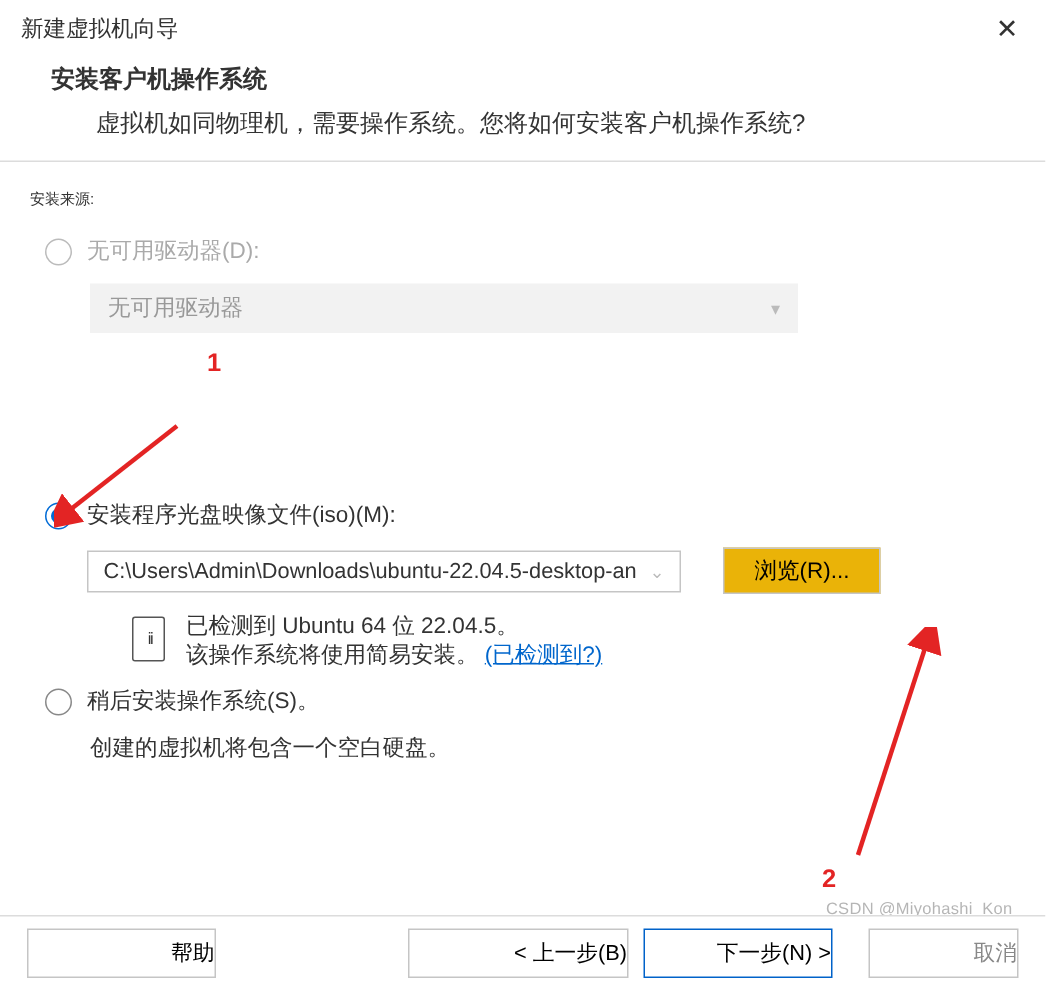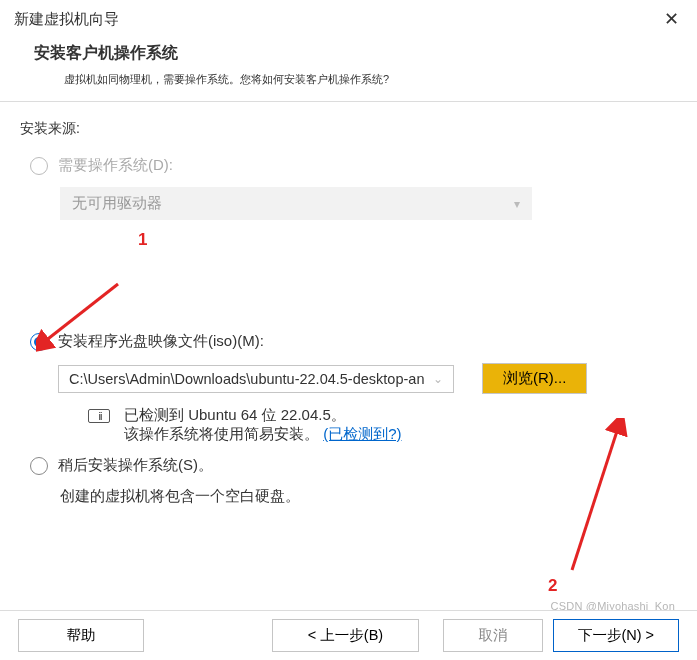--- a/index.html
+++ b/index.html
@@ -16,26 +16,26 @@
     .titlebar {
       display: flex;
       justify-content: space-between;
       align-items: flex-start;
       padding: 10px 18px 14px 14px;
     }
     .titlebar .title { font-size: 15px; }
     .close-x { font-size: 18px; line-height: 1; cursor: pointer; color: #333; }
     .header-block { padding: 0 34px 14px 34px; }
     .header-title { font-weight: bold; font-size: 16px; margin-bottom: 8px; }
-    .header-sub { font-size: 11px; padding-left: 30px; }
+    .header-sub { font-size: 16px; padding-left: 30px; }
     .hr1 { border: none; border-top: 1px solid #dcdcdc; margin: 0; }
     .content {
       padding: 18px 20px 0 20px;
     }
-    .source-label { font-size: 14px; margin-bottom: 18px; }
+    .source-label { font-size: 10px; margin-bottom: 18px; }
     .radio-group { padding-left: 10px; }
     .radio-row {
       display: flex;
       align-items: center;
       gap: 10px;
       margin-bottom: 12px;
     }
     .radio {
       width: 18px; height: 18px;
       border: 1.5px solid #888;
@@ -102,21 +102,21 @@
       cursor: pointer;
     }
     .detected-row {
       display: flex; align-items: flex-start; gap: 14px;
       margin-left: 58px; margin-top: 12px;
       font-size: 15px;
     }
     .info-icon {
       border: 1.5px solid #555;
       border-radius: 2px;
-      width: 22px; height: 14px;
+      width: 22px; height: 30px;
       font-size: 11px;
       display: flex; align-items: center; justify-content: center;
       flex-shrink: 0;
       letter-spacing: -2px;
       padding-left: 1px;
       margin-top: 3px;
     }
     .link { color: #0066cc; text-decoration: underline; cursor: pointer; }
     .later-section { margin-top: 12px; }
     .later-sub { margin-left: 30px; margin-top: 12px; font-size: 15px; }
@@ -142,21 +142,21 @@
       gap: 10px;
       background: #fff;
     }
     .button-bar .spacer { flex: 1; }
     .btn {
       border: 1px solid #c5c5c5;
       background: #fff;
       padding: 6px 0;
       font-size: 14.5px;
       cursor: pointer;
-      text-align: center;
+      text-align: right;
     }
     .btn-help { width: 126px; }
     .btn-prev { width: 147px; }
     .btn-next { width: 126px; border-color: #0062c9; }
     .btn-cancel { width: 100px; color: #888; margin-left: 14px; }
     .watermark {
       position: absolute;
       right: 22px; bottom: 48px;
       font-size: 11px;
       color: rgba(120,120,120,0.55);
@@ -178,21 +178,21 @@
 
 <hr class="hr1">
 
 <div class="content">
   <div class="source-label">安装来源:</div>
 
   <div class="radio-group">
 
     <div class="radio-row">
       <div class="radio disabled"></div>
-      <div class="radio-label disabled">需要操作系统(D):</div>
+      <div class="radio-label disabled">无可用驱动器(D):</div>
     </div>
     <div class="select-box">
       <span>无可用驱动器</span>
       <span class="chev">▾</span>
     </div>
     <div class="annotation-1">1</div>
 
     <div class="iso-section">
       <div class="radio-row">
         <div class="radio selected"></div>
@@ -247,15 +247,15 @@
 </svg>
 
 <div class="annotation-2">2</div>
 
 <div class="watermark">CSDN @Miyohashi_Kon</div>
 
 <div class="button-bar">
   <button class="btn btn-help">帮助</button>
   <div class="spacer"></div>
   <button class="btn btn-prev">&lt; 上一步(B)</button>
+  <button class="btn btn-next">下一步(N) &gt;</button>
   <button class="btn btn-cancel">取消</button>
-  <button class="btn btn-next">下一步(N) &gt;</button>
 </div>
 
 </body></html>

